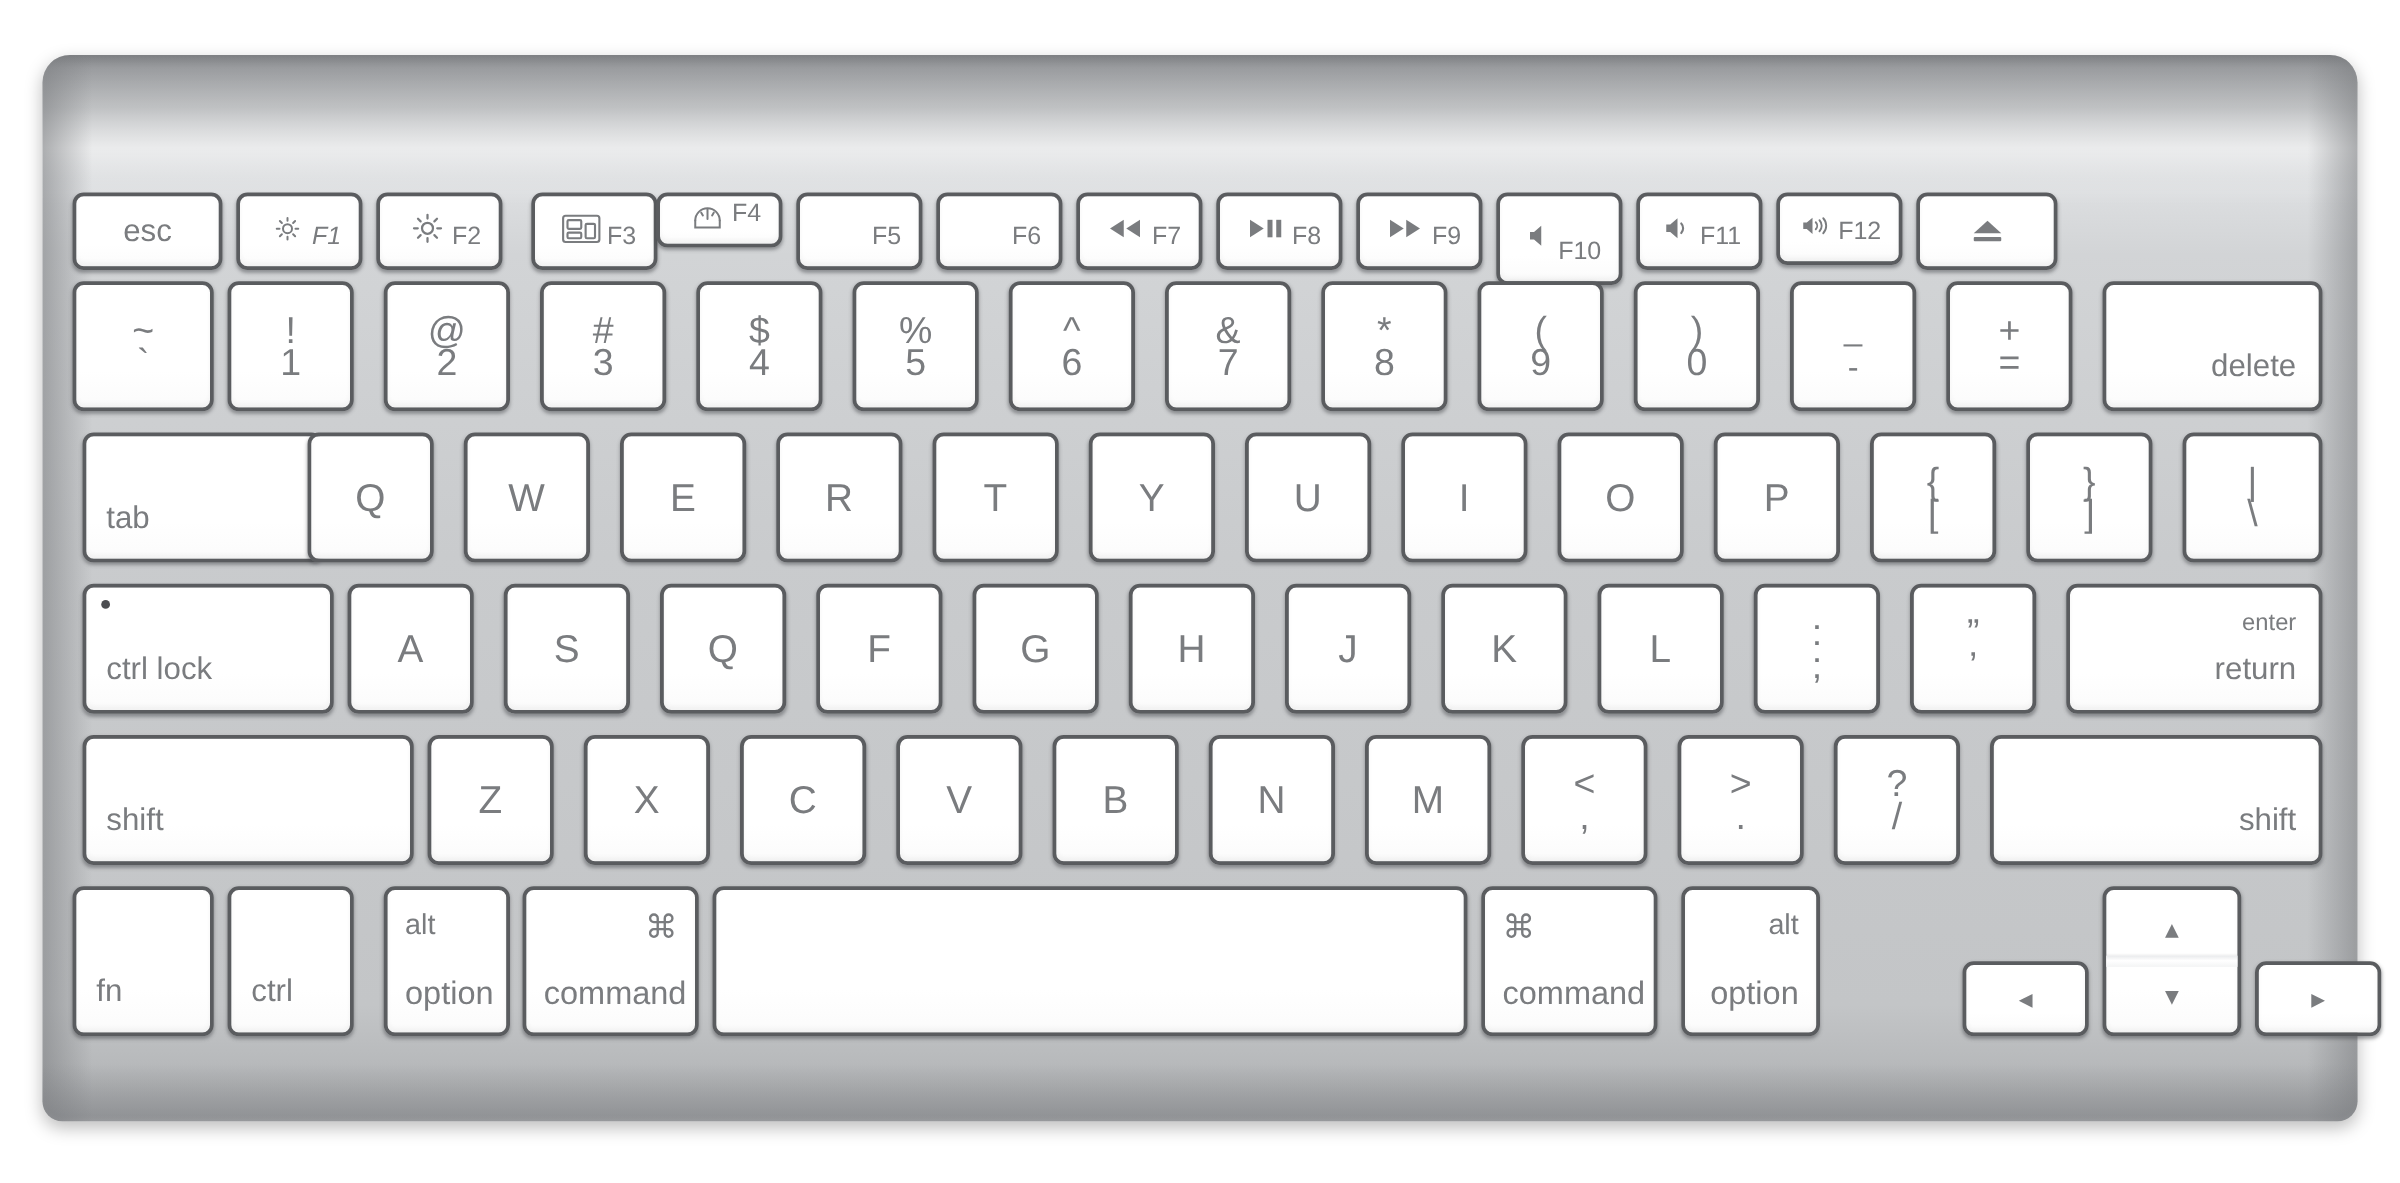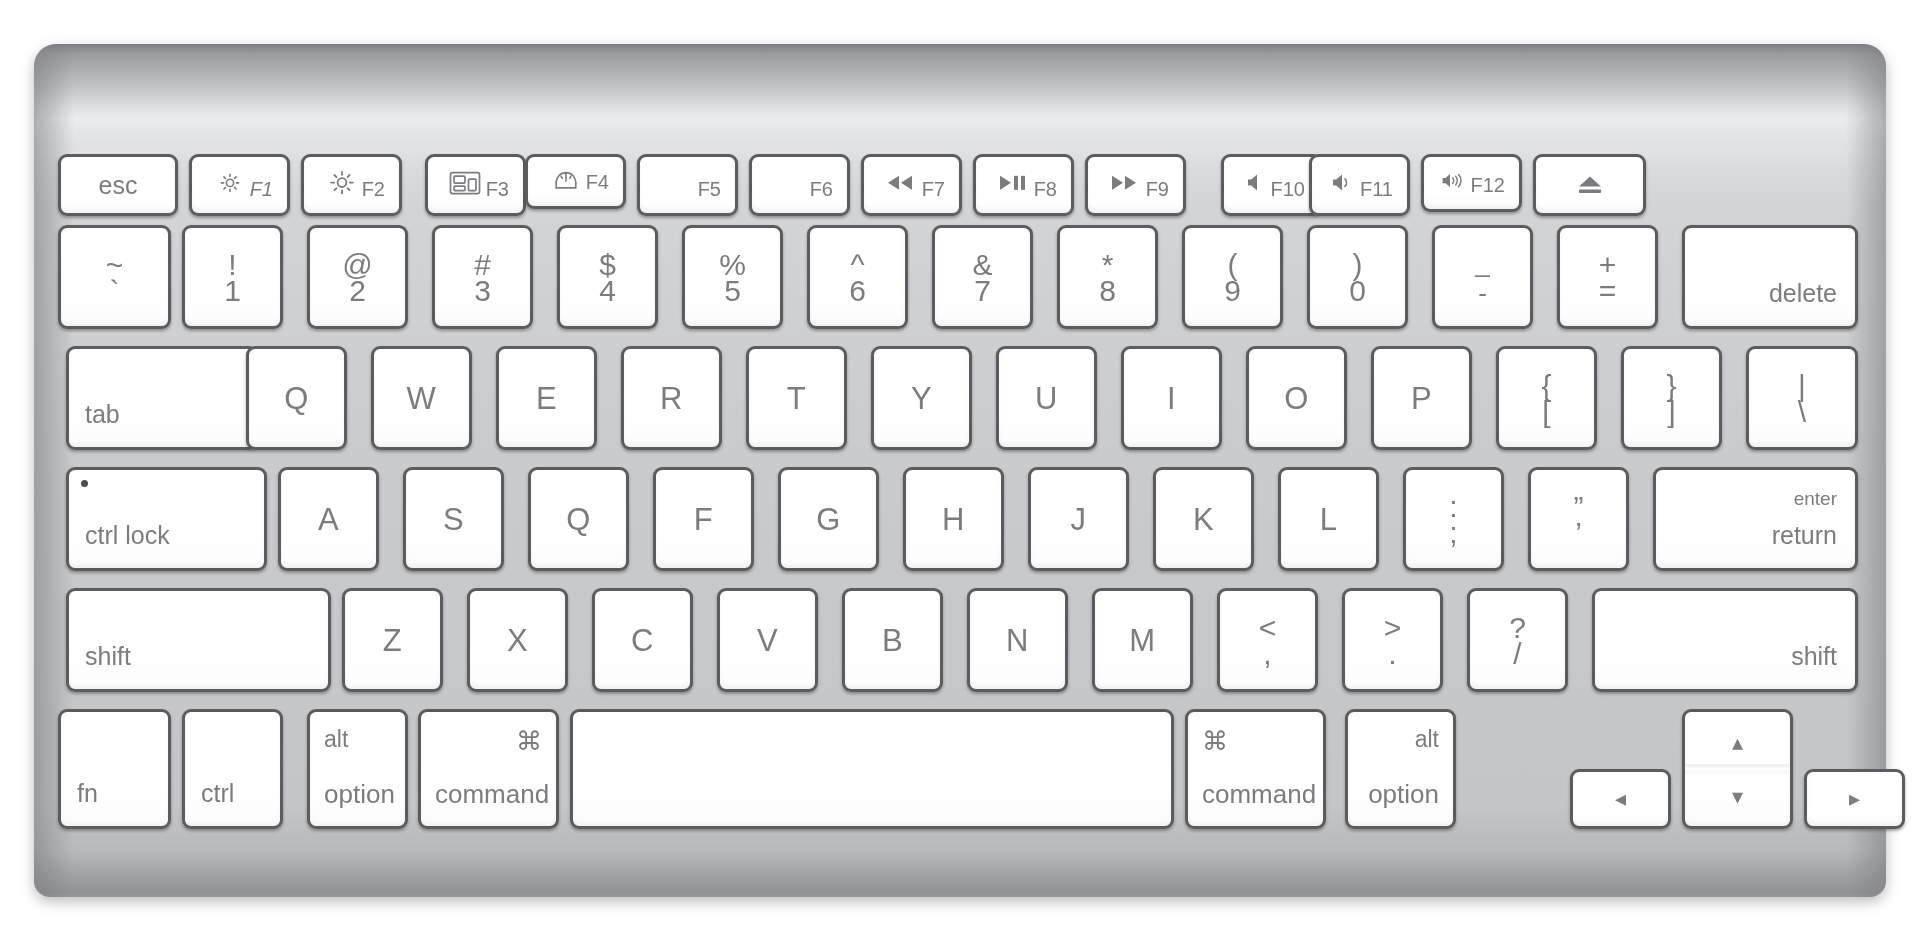--- a/index.html
+++ b/index.html
@@ -154,21 +154,21 @@
             <svg width="32" height="24" viewBox="0 0 32 24" fill="none" stroke="#7a7c7f" stroke-width="1.7">
               <rect x="1.5" y="1.5" width="29" height="21" rx="2"></rect>
               <rect x="5" y="5" width="11" height="7" rx="1"></rect>
               <rect x="5" y="15" width="11" height="4.5" rx="1"></rect>
               <rect x="19.5" y="8" width="7.5" height="11.5" rx="1"></rect>
             </svg>
           </span>
           <span class="fnum">F3</span>
         </div>
 
-        <div class="key" style="left:467px;top:0px;width:101px;height:55px;text-align:right;">
+        <div class="key" style="left:467px;top:0px;width:101px;height:44px;text-align:right;">
           <span class="ficon">
             <svg width="26" height="26" viewBox="0 0 26 26" fill="none" stroke="#7a7c7f" stroke-width="1.6" stroke-linecap="round">
               <path d="M3.2 15.5a9.8 9.8 0 0 1 19.6 0"></path>
               <path d="M3.2 15.5v5.5h19.6v-5.5"></path>
               <path d="M13 14.2V6.6"></path>
               <path d="M8 9.2l1.3 2.2M18 9.2l-1.3 2.2"></path>
             </svg>
           </span>
           <span class="fnum">F4</span>
         </div>
@@ -205,21 +205,21 @@
         <div class="key" style="left:1027px;top:0px;width:101px;height:62px;">
           <span class="ficon" style="margin-left:-12px;transform:translate(-50%,-62%);">
             <svg width="30" height="18" viewBox="0 0 30 18" fill="#7a7c7f">
               <path d="M3 2 L14 9 L3 16 Z"></path>
               <path d="M16 2 L27 9 L16 16 Z"></path>
             </svg>
           </span>
           <span class="fnum">F9</span>
         </div>
 
-        <div class="key" style="left:1139px;top:0px;width:101px;height:62px;margin-left:24px;">
+        <div class="key" style="left:1139px;top:0px;width:101px;height:74px;">
           <span class="ficon" style="margin-left:-16px;transform:translate(-50%,-62%);">
             <svg width="18" height="20" viewBox="0 0 18 20" fill="#7a7c7f">
               <path d="M10 2 L4.2 7 L1 7 L1 13 L4.2 13 L10 18 Z"></path>
             </svg>
           </span>
           <span class="fnum">F10</span>
         </div>
 
         <div class="key" style="left:1251px;top:0px;width:101px;height:62px;">
           <span class="ficon" style="margin-left:-16px;transform:translate(-50%,-62%);">

